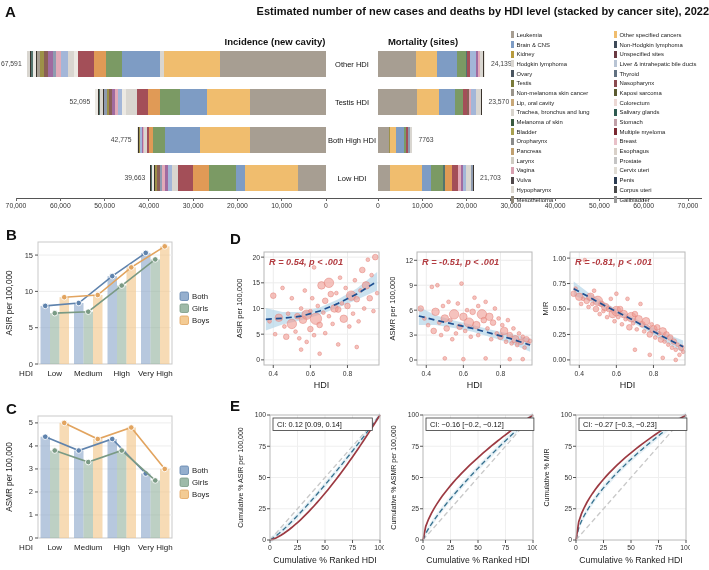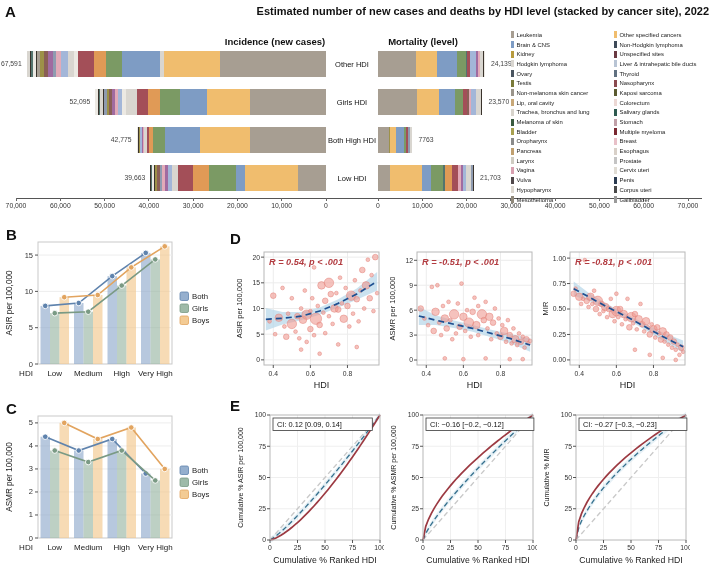--- a/index.html
+++ b/index.html
@@ -16,22 +16,22 @@
   #legendA .lcol{display:flex;flex-direction:column;}
   svg text{font-family:"Liberation Sans",sans-serif;}
 </style>
 </head>
 <body>
 
 <div class="fig">
 
   <div class="plabel" style="left:5px;top:3px">A</div>
   <div class="title">Estimated number of new cases and deaths by HDI level (stacked by cancer site), 2022</div>
-  <div class="subhead" style="left:220px;width:110px;text-align:center">Incidence (new cases)</div>
-  <div class="subhead" style="left:378px;width:90px;text-align:center">Mortality (level)</div>
+  <div class="subhead" style="left:220px;width:110px;text-align:center">Incidence (new cavity)</div>
+  <div class="subhead" style="left:378px;width:90px;text-align:center">Mortality (sites)</div>
 
   <div id="incBars" class="aplot" style="left:16px;width:310px">
       <div style="position: absolute; right: 0px; top: 5px; height: 26px; width: 299.332px; display: flex; flex-direction: row-reverse; overflow: hidden;">
         <div style="width: 106.263px; background: rgb(167, 158, 146); flex-shrink: 0;"></div>
         <div style="width: 55.3763px; background: rgb(240, 189, 110); flex-shrink: 0;"></div>
         <div style="width: 3.89131px; background: rgb(217, 214, 208); flex-shrink: 0;"></div>
         <div style="width: 38.9131px; background: rgb(126, 156, 196); flex-shrink: 0;"></div>
         <div style="width: 15.5652px; background: rgb(123, 154, 100); flex-shrink: 0;"></div>
         <div style="width: 11.9733px; background: rgb(224, 154, 86); flex-shrink: 0;"></div>
         <div style="width: 15.5652px; background: rgb(163, 79, 88); flex-shrink: 0;"></div>
@@ -105,21 +105,21 @@
         <div style="width: 2.10781px; background: rgb(157, 145, 72); flex-shrink: 0;"></div>
         <div style="width: 1.4052px; background: rgb(58, 51, 44); flex-shrink: 0;"></div>
         <div style="width: 1.7565px; background: rgb(236, 233, 227); flex-shrink: 0;"></div>
         <div style="width: 0.878252px; background: rgb(84, 116, 110); flex-shrink: 0;"></div>
         <div style="width: 0.878252px; background: rgb(58, 51, 44); flex-shrink: 0;"></div>
       </div>
       <div style="position: absolute; right: 180.65px; top: 128px; font-size: 6.8px; color: rgb(68, 68, 68); white-space: nowrap;">39,663</div>
     </div>
   <div id="hdiLabels" class="aplot" style="left:327px;width:50px">
       <div style="position: absolute; top: 5px; height: 26px; width: 100%; display: flex; align-items: center; justify-content: center; font-size: 7.5px; white-space: nowrap; color: rgb(17, 17, 17);">Other HDI</div>
-      <div style="position: absolute; top: 43px; height: 26px; width: 100%; display: flex; align-items: center; justify-content: center; font-size: 7.5px; white-space: nowrap; color: rgb(17, 17, 17);">Girls HDI</div>
+      <div style="position: absolute; top: 43px; height: 26px; width: 100%; display: flex; align-items: center; justify-content: center; font-size: 7.5px; white-space: nowrap; color: rgb(17, 17, 17);">Testis HDI</div>
       <div style="position: absolute; top: 81px; height: 26px; width: 100%; display: flex; align-items: center; justify-content: center; font-size: 7.5px; white-space: nowrap; color: rgb(17, 17, 17);">Both High HDI</div>
       <div style="position: absolute; top: 119px; height: 26px; width: 100%; display: flex; align-items: center; justify-content: center; font-size: 7.5px; white-space: nowrap; color: rgb(17, 17, 17);">Low HDI</div>
     </div>
   <div id="mortBars" class="aplot" style="left:376px;width:326px">
       <div style="position: absolute; left: 2px; top: 5px; height: 26px; width: 106.901px; display: flex; overflow: hidden;">
         <div style="width: 38.4845px; background: rgb(167, 158, 146); flex-shrink: 0;"></div>
         <div style="width: 20.3112px; background: rgb(240, 189, 110); flex-shrink: 0;"></div>
         <div style="width: 20.3112px; background: rgb(126, 156, 196); flex-shrink: 0;"></div>
         <div style="width: 8.5521px; background: rgb(123, 154, 100); flex-shrink: 0;"></div>
         <div style="width: 1.60352px; background: rgb(84, 116, 110); flex-shrink: 0;"></div>

